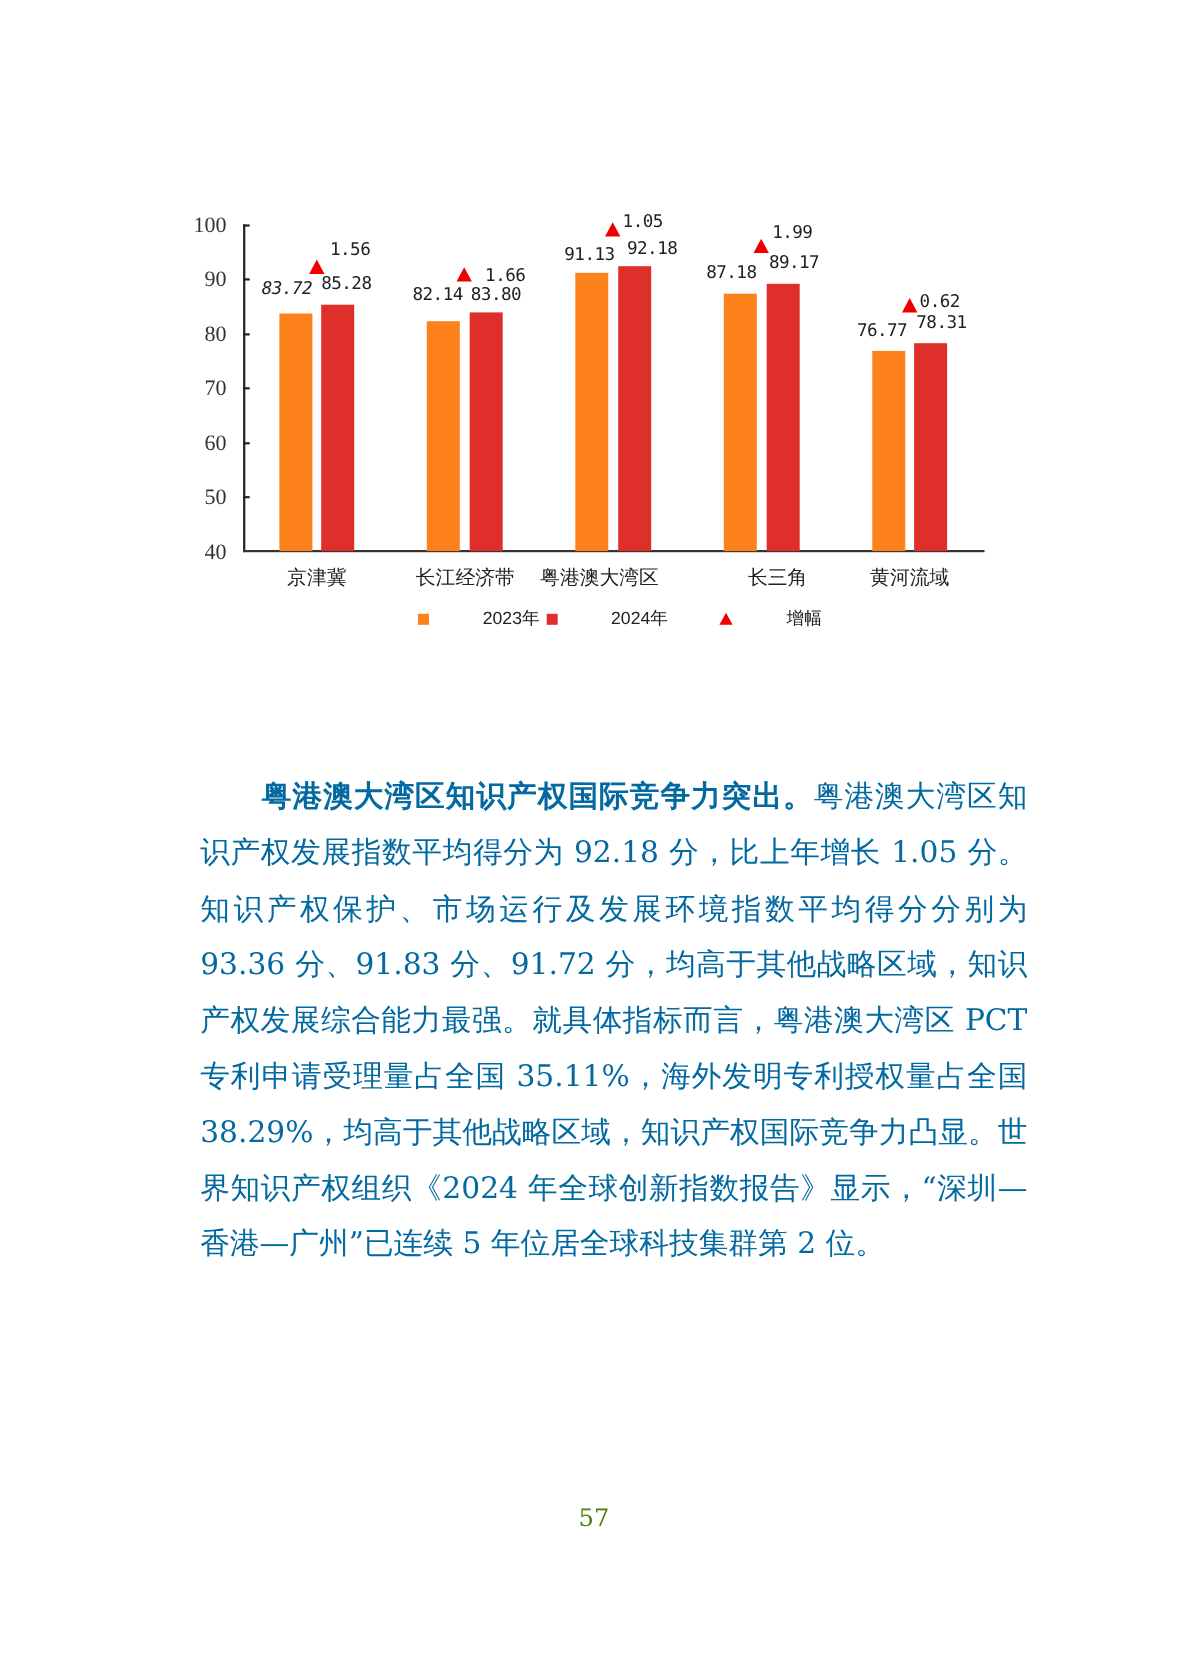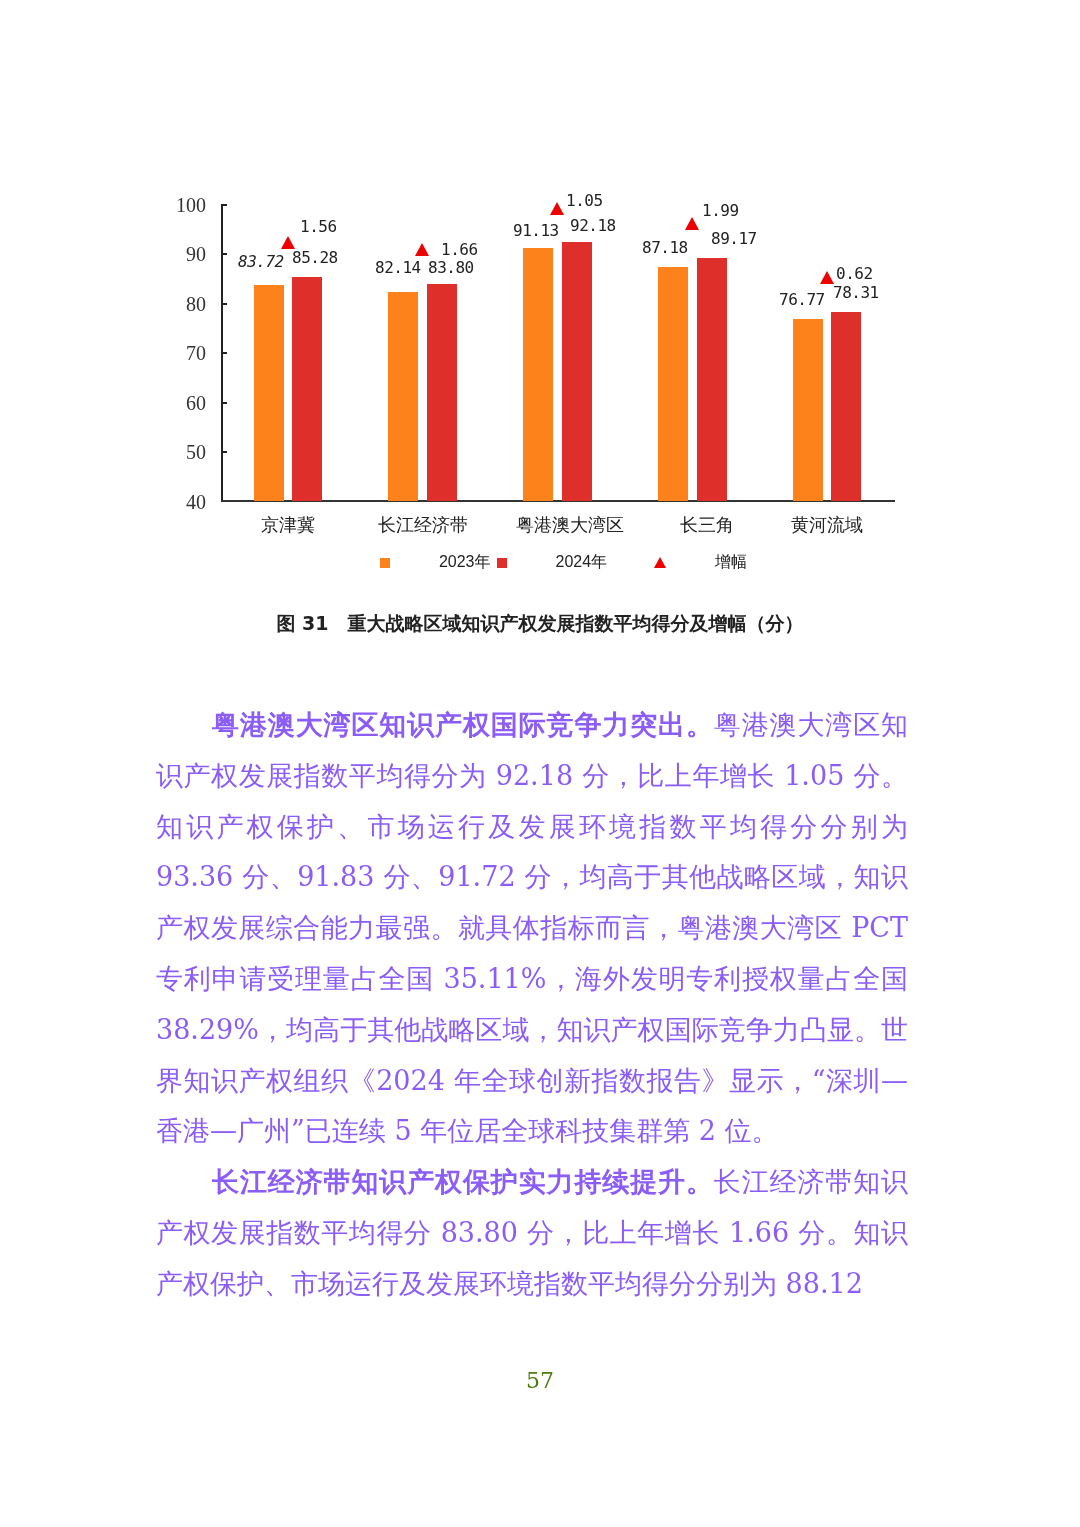--- a/index.html
+++ b/index.html
@@ -22,21 +22,21 @@
   .legend { position:absolute; top:552px; left:0; width:1080px; text-align:center; font-size:16px; color:#222;
             font-family:"Liberation Sans",sans-serif; }
   .legend span { display:inline-block; vertical-align:middle;margin-left:47px; }
   .sw { width:10px; height:10px; margin-right:2px; }
   .sw.o { background:#fd821c; }
   .sw.r { background:#de2f2a; margin-left:6px; }
   .ltri { width:0; height:0; border-left:6px solid transparent; border-right:6px solid transparent;
           border-bottom:11px solid #ee0000; margin-left:8px; margin-right:2px; }
   .caption { position:absolute; top:611px; left:0; width:1080px; text-align:center; font-size:19px; font-weight:bold; color:#222;
              font-family:"DejaVu Sans","Liberation Sans",sans-serif; }
-  .body-text { position:absolute; left:156px; top:700px; width:752px; font-size:27px; line-height:50.8px; color:#8b5cf6; }
+  .body-text { position:absolute; left:182px; top:700px; width:752px; font-size:27px; line-height:50.8px; color:#0369a1; }
   .para { margin:0; text-indent:56px; text-align:justify; text-align-last:left; }
   .para b { font-weight:bold; font-family:"DejaVu Sans","Liberation Sans",sans-serif; }
   .pagenum { position:absolute; top:1368px; left:0; width:1080px; text-align:center; font-size:22px; color:#4d7c0f; }
 </style>
 </head>
 <body>
 
 <div class="chart">
 
   <div class="ytick" style="top:194px">100</div>
@@ -73,42 +73,40 @@
   <div class="bar y2023" style="left:523px; top:248px; width:30px; height:253px;"></div>
   <div class="bar y2024" style="left:562px; top:242px; width:30px; height:259px;"></div>
   <div class="vlabel" style="left:513px; top:221px;">91.13</div>
   <div class="vlabel" style="left:570px; top:216px;">92.18</div>
   <div class="tri" style="left:550px; top:202px;"></div>
   <div class="vlabel" style="left:566px; top:191px;">1.05</div>
 
   <div class="bar y2023" style="left:658px; top:267px; width:30px; height:234px;"></div>
   <div class="bar y2024" style="left:697px; top:258px; width:30px; height:243px;"></div>
   <div class="vlabel" style="left:642px; top:238px;">87.18</div>
-  <div class="vlabel" style="left:699px; top:229px;margin-left:12px;">89.17</div>
+  <div class="vlabel" style="left:699px; top:229px;">89.17</div>
   <div class="tri" style="left:685px; top:217px;"></div>
   <div class="vlabel" style="left:702px; top:201px;">1.99</div>
 
   <div class="bar y2023" style="left:793px; top:319px; width:30px; height:182px;"></div>
   <div class="bar y2024" style="left:831px; top:312px; width:30px; height:189px;"></div>
   <div class="vlabel" style="left:779px; top:290px;">76.77</div>
   <div class="vlabel" style="left:833px; top:283px;">78.31</div>
   <div class="tri" style="left:820px; top:271px;"></div>
   <div class="vlabel" style="left:836px; top:264px;">0.62</div>
 
   <div class="xlabel" style="left:221px;">京津冀</div>
   <div class="xlabel" style="left:356px;">长江经济带</div>
-  <div class="xlabel" style="left:490px;text-align:right;">粤港澳大湾区</div>
+  <div class="xlabel" style="left:478px;">粤港澳大湾区</div>
   <div class="xlabel" style="left:640px;">长三角</div>
   <div class="xlabel" style="left:760px;">黄河流域</div>
 
   <div class="legend">
     <span class="sw o"></span><span>2023年</span><span class="sw r"></span><span>2024年</span><span class="ltri"></span><span>增幅</span>
   </div>
 
-  <div class="caption">图 31　重大战略区域知识产权发展指数平均得分及增幅（分）</div>
 </div>
 
 <div class="body-text">
   <p class="para"><b>粤港澳大湾区知识产权国际竞争力突出。</b><span>粤港澳大湾区知识产权发展指数平均得分为 92.18 分，比上年增长 1.05 分。知识产权保护、市场运行及发展环境指数平均得分分别为 93.36 分、91.83 分、91.72 分，均高于其他战略区域，知识产权发展综合能力最强。就具体指标而言，粤港澳大湾区 PCT 专利申请受理量占全国 35.11%，海外发明专利授权量占全国 38.29%，均高于其他战略区域，知识产权国际竞争力凸显。世界知识产权组织《2024 年全球创新指数报告》显示，“深圳—香港—广州”已连续 5 年位居全球科技集群第 2 位。</span></p>
-  <p class="para"><b>长江经济带知识产权保护实力持续提升。</b><span>长江经济带知识产权发展指数平均得分 83.80 分，比上年增长 1.66 分。知识产权保护、市场运行及发展环境指数平均得分分别为 88.12</span></p>
 </div>
 
 <div class="pagenum">57</div>
 
 </body></html>

